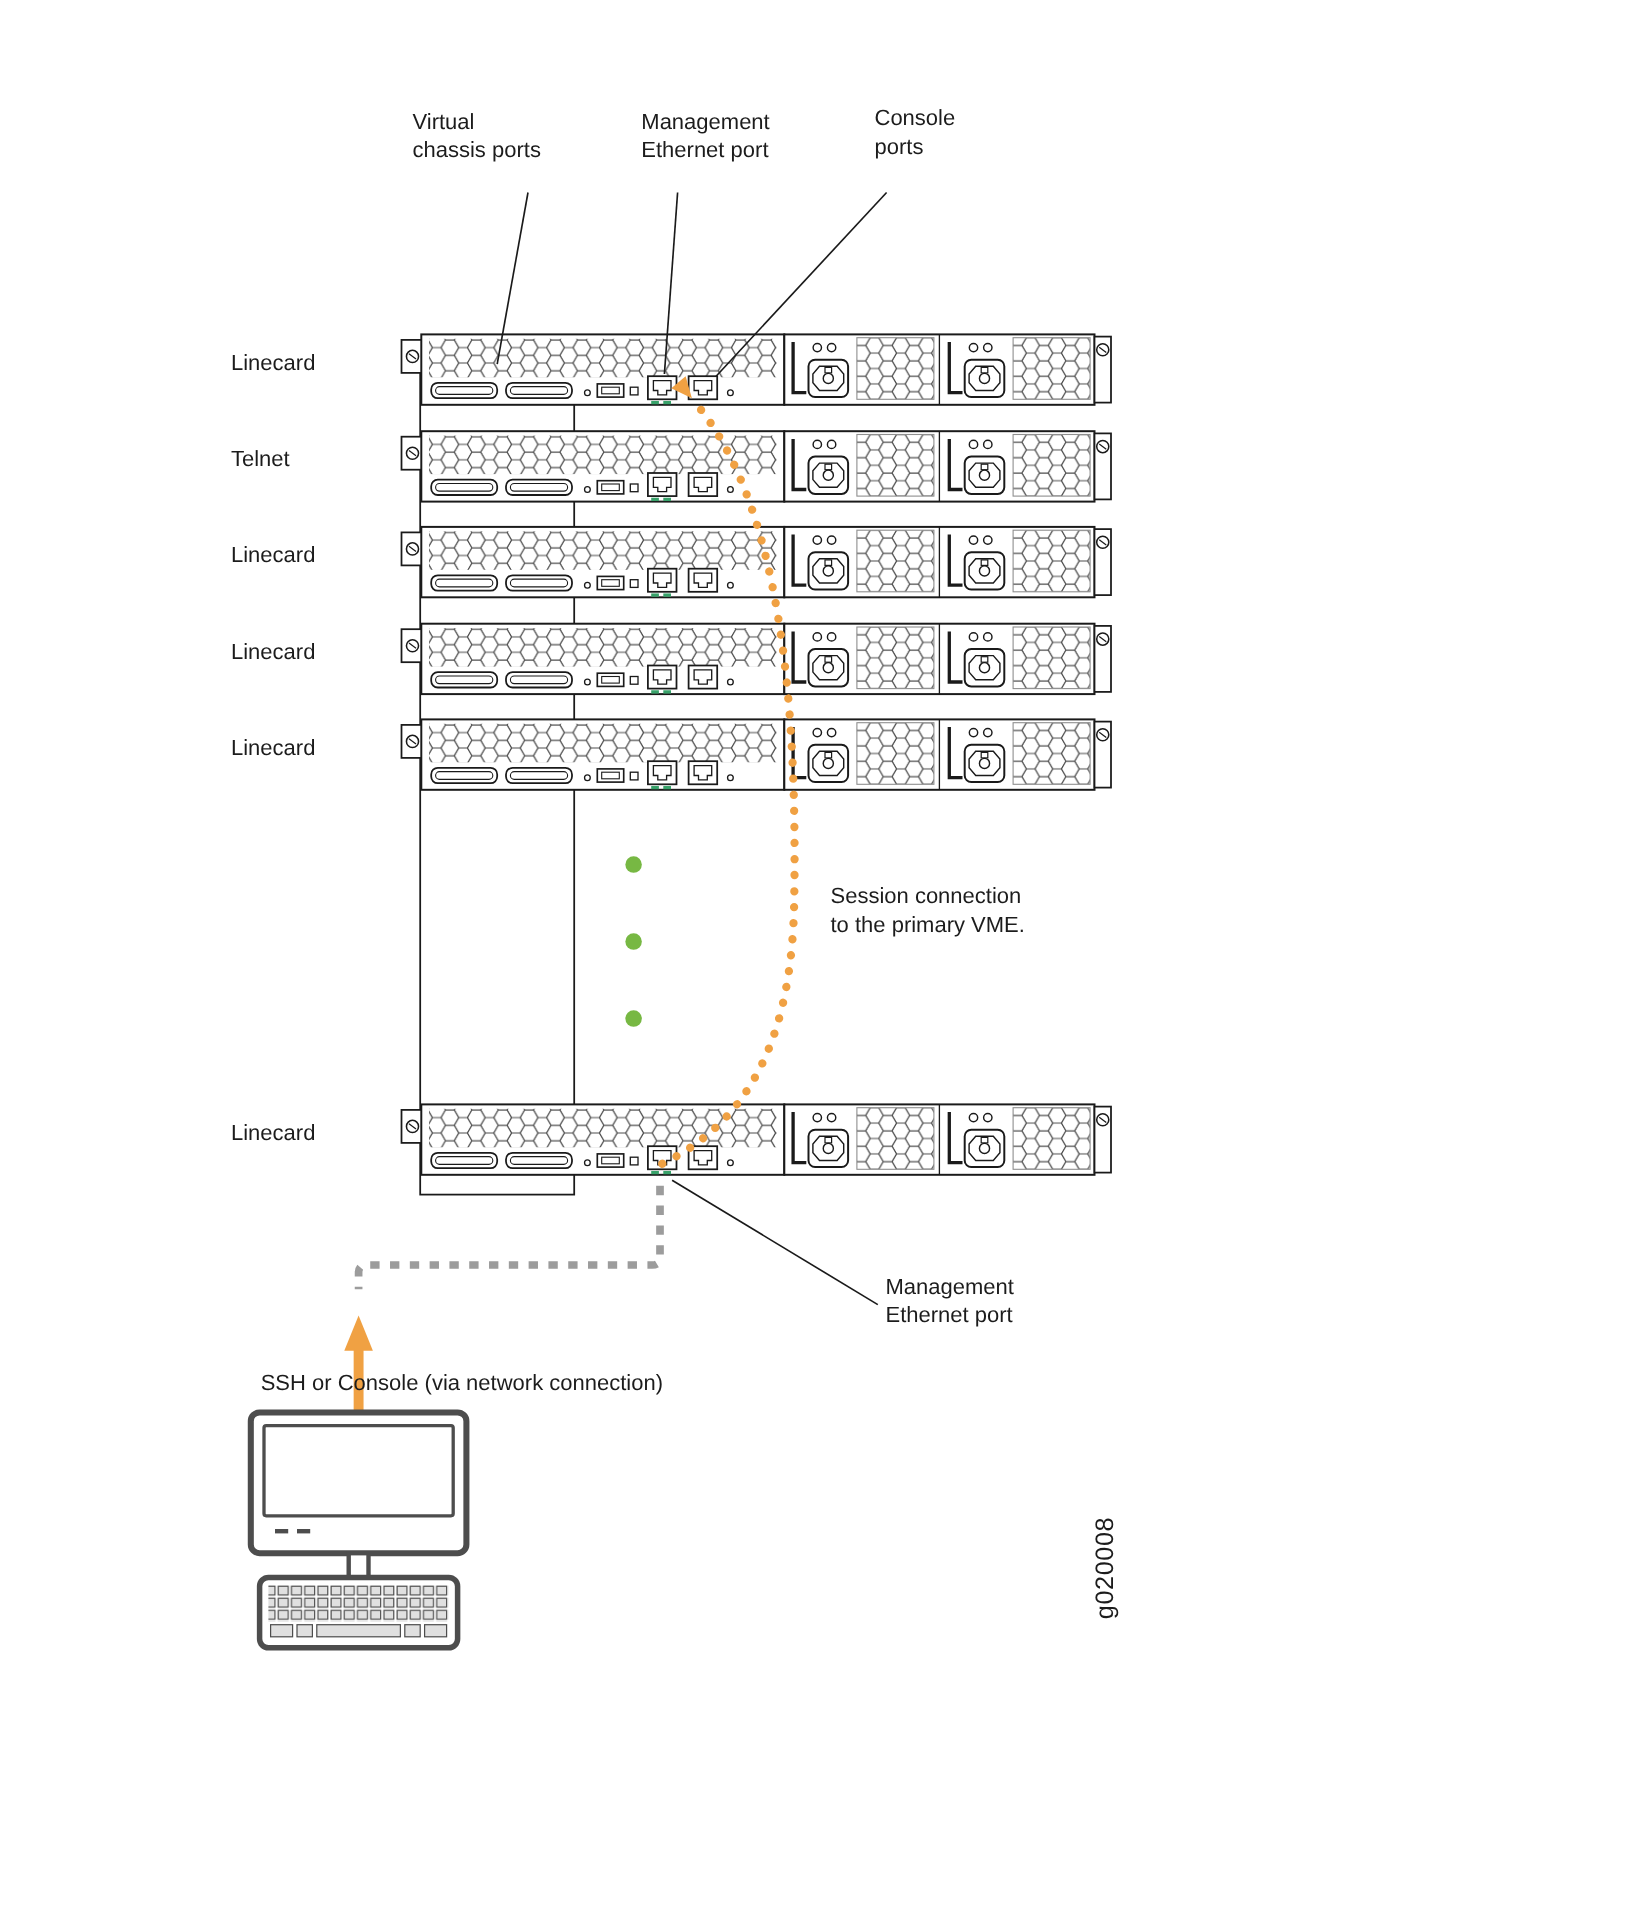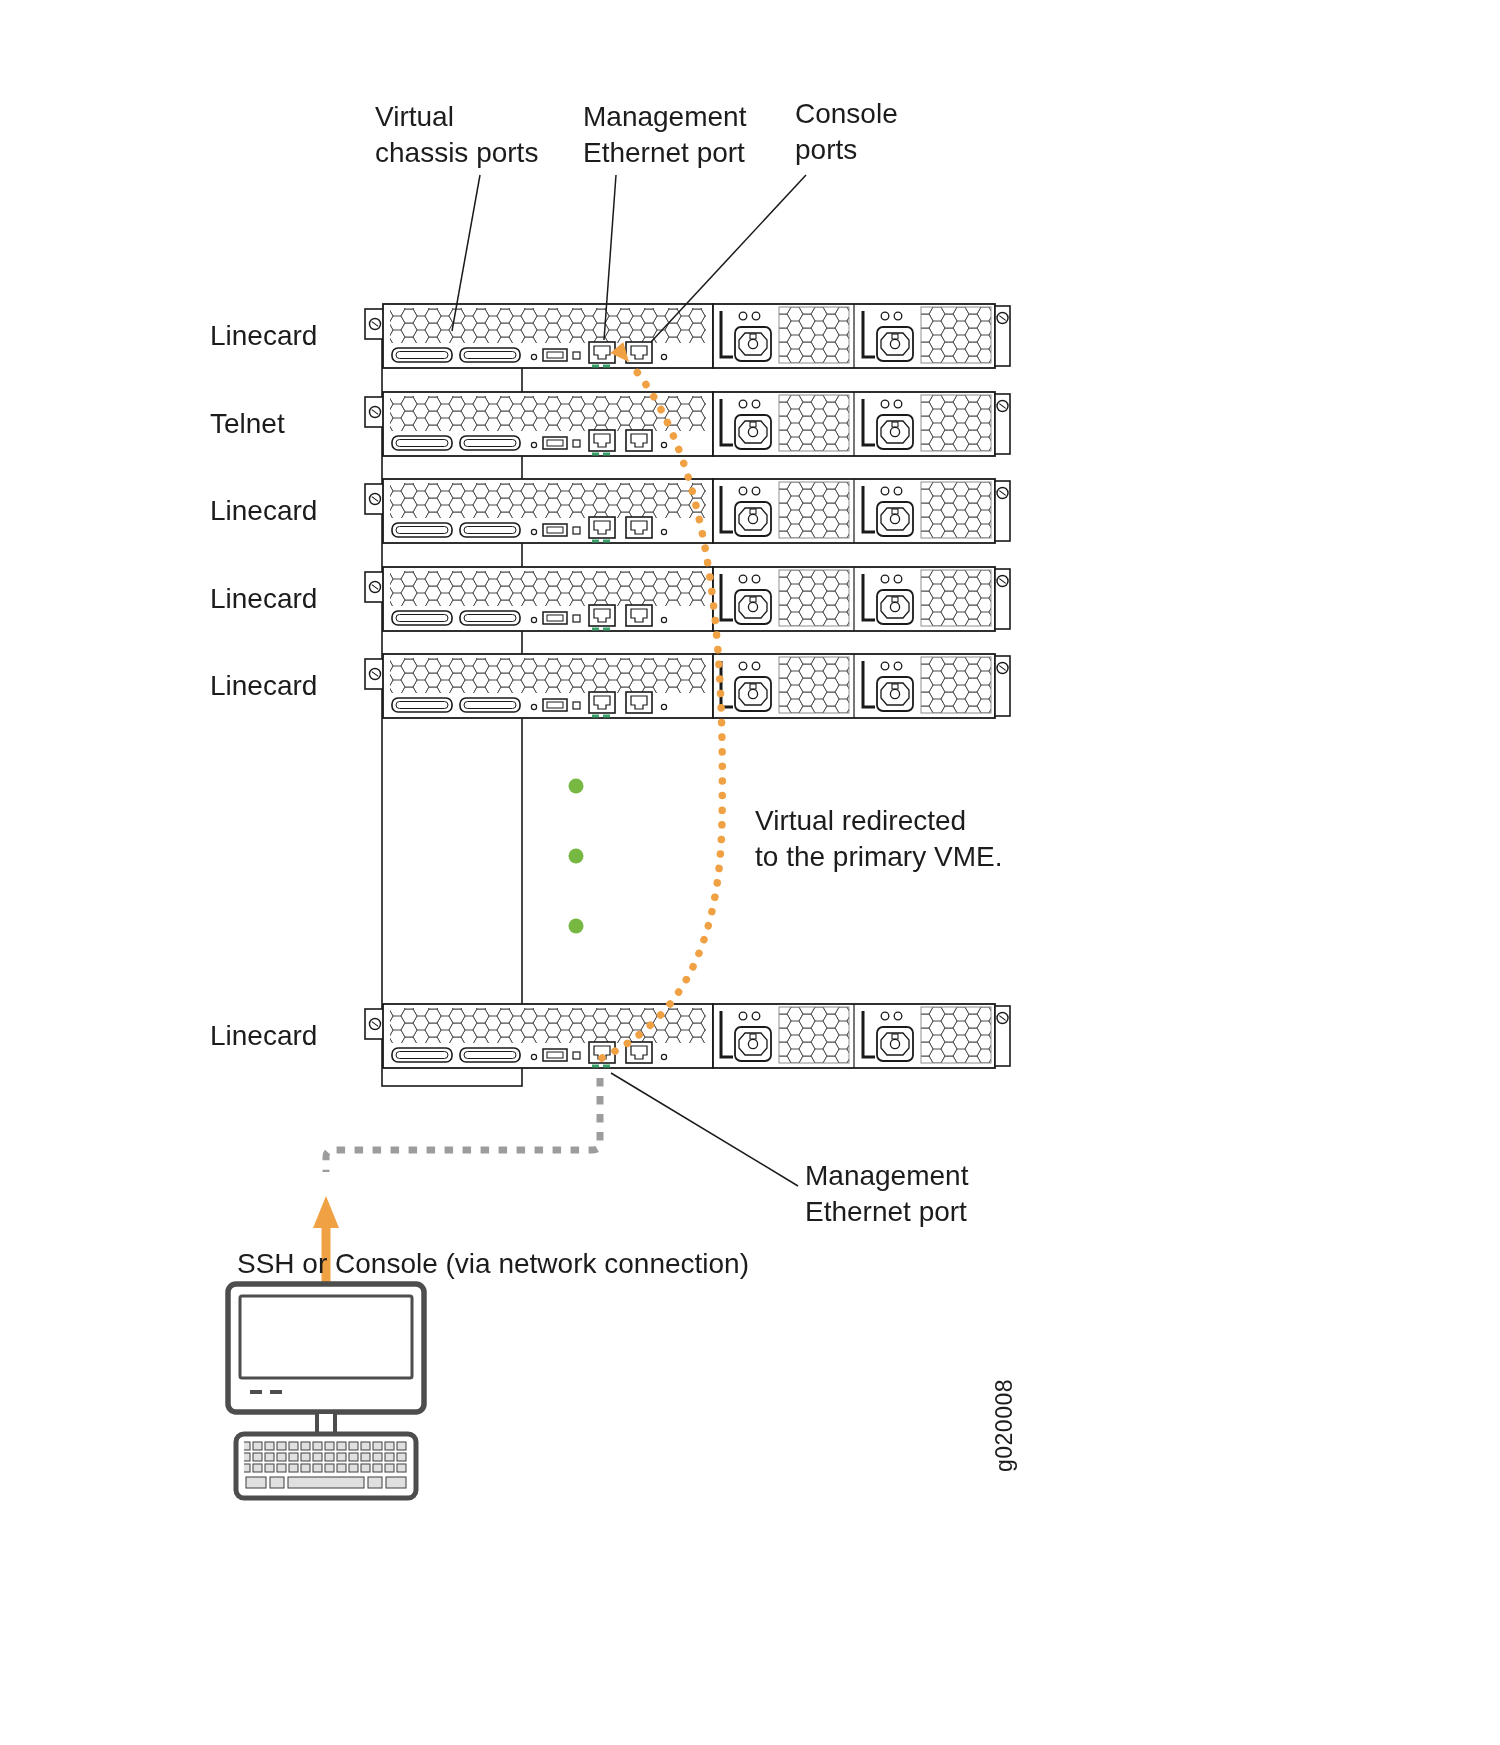--- a/index.html
+++ b/index.html
@@ -2,21 +2,21 @@
 <html><head>
 <meta charset="utf-8">
 <style>
   html,body{margin:0;padding:0;}
   body{
     width:1500px;height:1745px;position:relative;background:#ffffff;
     font-family:"Liberation Sans",sans-serif;color:#1c1c1c;overflow:hidden;
   }
   .stage{position:absolute;left:0;top:0;}
   .lbl{
-    position:absolute;font-size:28px;line-height:1.28;
+    position:absolute;font-size:20px;line-height:1.28;
     white-space:pre-line;color:#1c1c1c;
   }
   #fig-id{
     font-size:23px;transform:rotate(-90deg);transform-origin:0 0;letter-spacing:.5px;
   }
 </style>
 </head>
 <body>
 
 <svg class="stage" width="1500" height="1745" viewBox="0 0 1500 1745">
@@ -148,18 +148,18 @@
 <div class="lbl" style="left:795px;top:96px">Console
 ports</div>
 
 <div class="lbl" style="left:210px;top:318px">Linecard</div>
 <div class="lbl" style="left:210px;top:406px">Telnet</div>
 <div class="lbl" style="left:210px;top:493px">Linecard</div>
 <div class="lbl" style="left:210px;top:581px">Linecard</div>
 <div class="lbl" style="left:210px;top:668px">Linecard</div>
 <div class="lbl" style="left:210px;top:1018px">Linecard</div>
 
-<div class="lbl" style="left:755px;top:803px">Virtual redirected
+<div class="lbl" style="left:755px;top:803px">Session connection
 to the primary VME.</div>
 <div class="lbl" style="left:805px;top:1158px">Management
 Ethernet port</div>
 <div class="lbl" style="left:237px;top:1246px">SSH or Console (via network connection)</div>
 <div class="lbl" id="fig-id" style="left:990px;top:1472px">g020008</div>
 
 </body></html>

